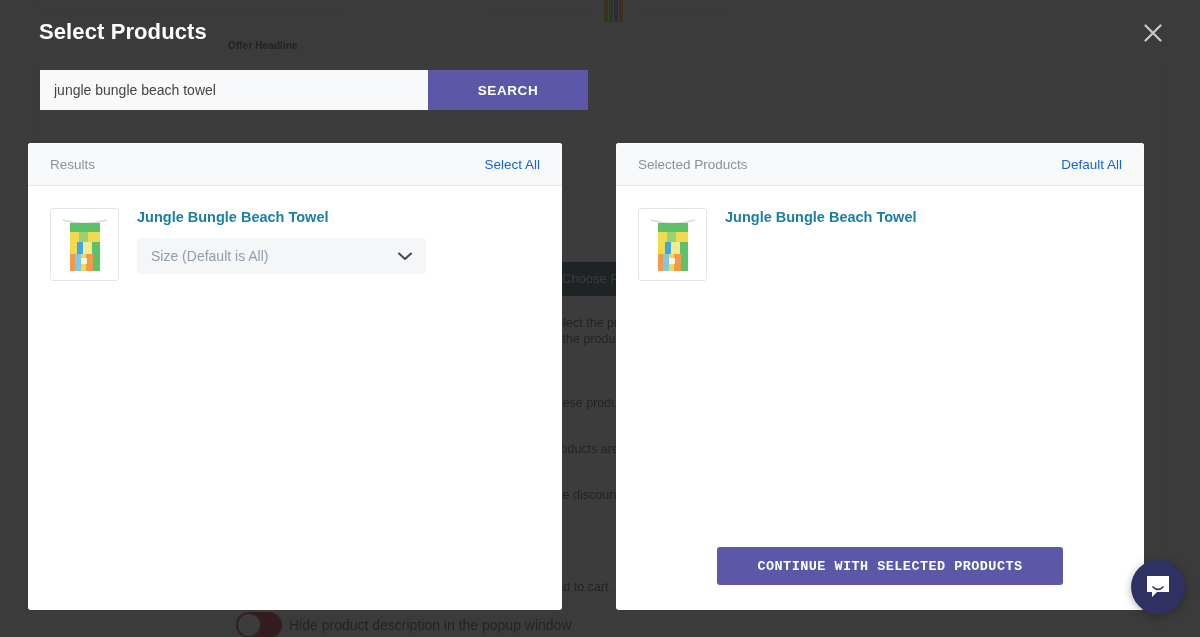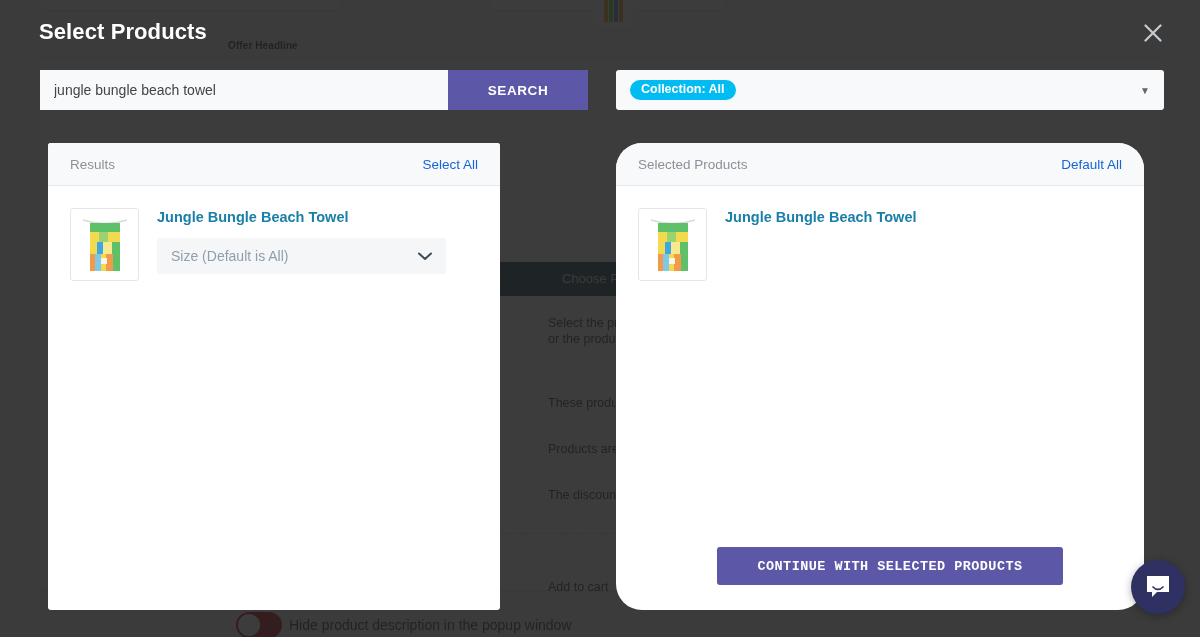--- a/index.html
+++ b/index.html
@@ -153,21 +153,21 @@
     flex: 1;
     border: none;
     outline: none;
     background: #f8f9fa;
     font-family: "Liberation Sans", sans-serif;
     font-size: 14px;
     color: #444;
     padding: 0 14px;
   }
   #search-button {
-    width: 140px;
+    width: 160px;
     border: none;
     background: #5c57a6;
     color: #ffffff;
     font-family: "Liberation Sans", sans-serif;
     font-size: 13.5px;
     font-weight: 600;
     letter-spacing: .6px;
     cursor: pointer;
   }
 
@@ -198,22 +198,22 @@
     font-size: 10px;
   }
 
   
   .panel {
     position: absolute;
     background: #ffffff;
     border-radius: 3px;
     overflow: hidden;
   }
-  #results-panel  { left: 48px;  top: 143px; width: 452px; height: 467px; }
-  #selected-panel { left: 616px; top: 143px; width: 528px; height: 467px; border-radius: 26px; }
+  #results-panel  { left: 28px;  top: 143px; width: 534px; height: 467px; }
+  #selected-panel { left: 616px; top: 143px; width: 528px; height: 467px; }
 
   .panel-header {
     height: 43px;
     background: #f8f9fa;
     border-bottom: 1px solid #e6e8ea;
     display: flex;
     align-items: center;
     padding: 0 22px;
   }
   .panel-header-title {
@@ -356,24 +356,20 @@
     <svg width="18" height="18" viewBox="0 0 18 18">
       <path d="M1.5 1.5 L16.5 16.5 M16.5 1.5 L1.5 16.5" stroke="#c4cdd5" stroke-width="2.2" stroke-linecap="round"></path>
     </svg>
   </div>
 
   <div id="search-row">
     <input id="search-input" type="text" value="jungle bungle beach towel" style="">
     <button id="search-button">SEARCH</button>
   </div>
 
-  <div id="collection-select">
-    <span id="collection-tag">Collection: All</span>
-    <span id="collection-caret">▼</span>
-  </div>
 
   <div class="panel" id="results-panel">
     <div class="panel-header">
       <span class="panel-header-title">Results</span>
       <span class="panel-header-action">Select All</span>
     </div>
     <div class="panel-body">
       <div class="product-row">
         <div class="product-thumb">
           <svg width="52" height="62" viewBox="0 0 52 62">

